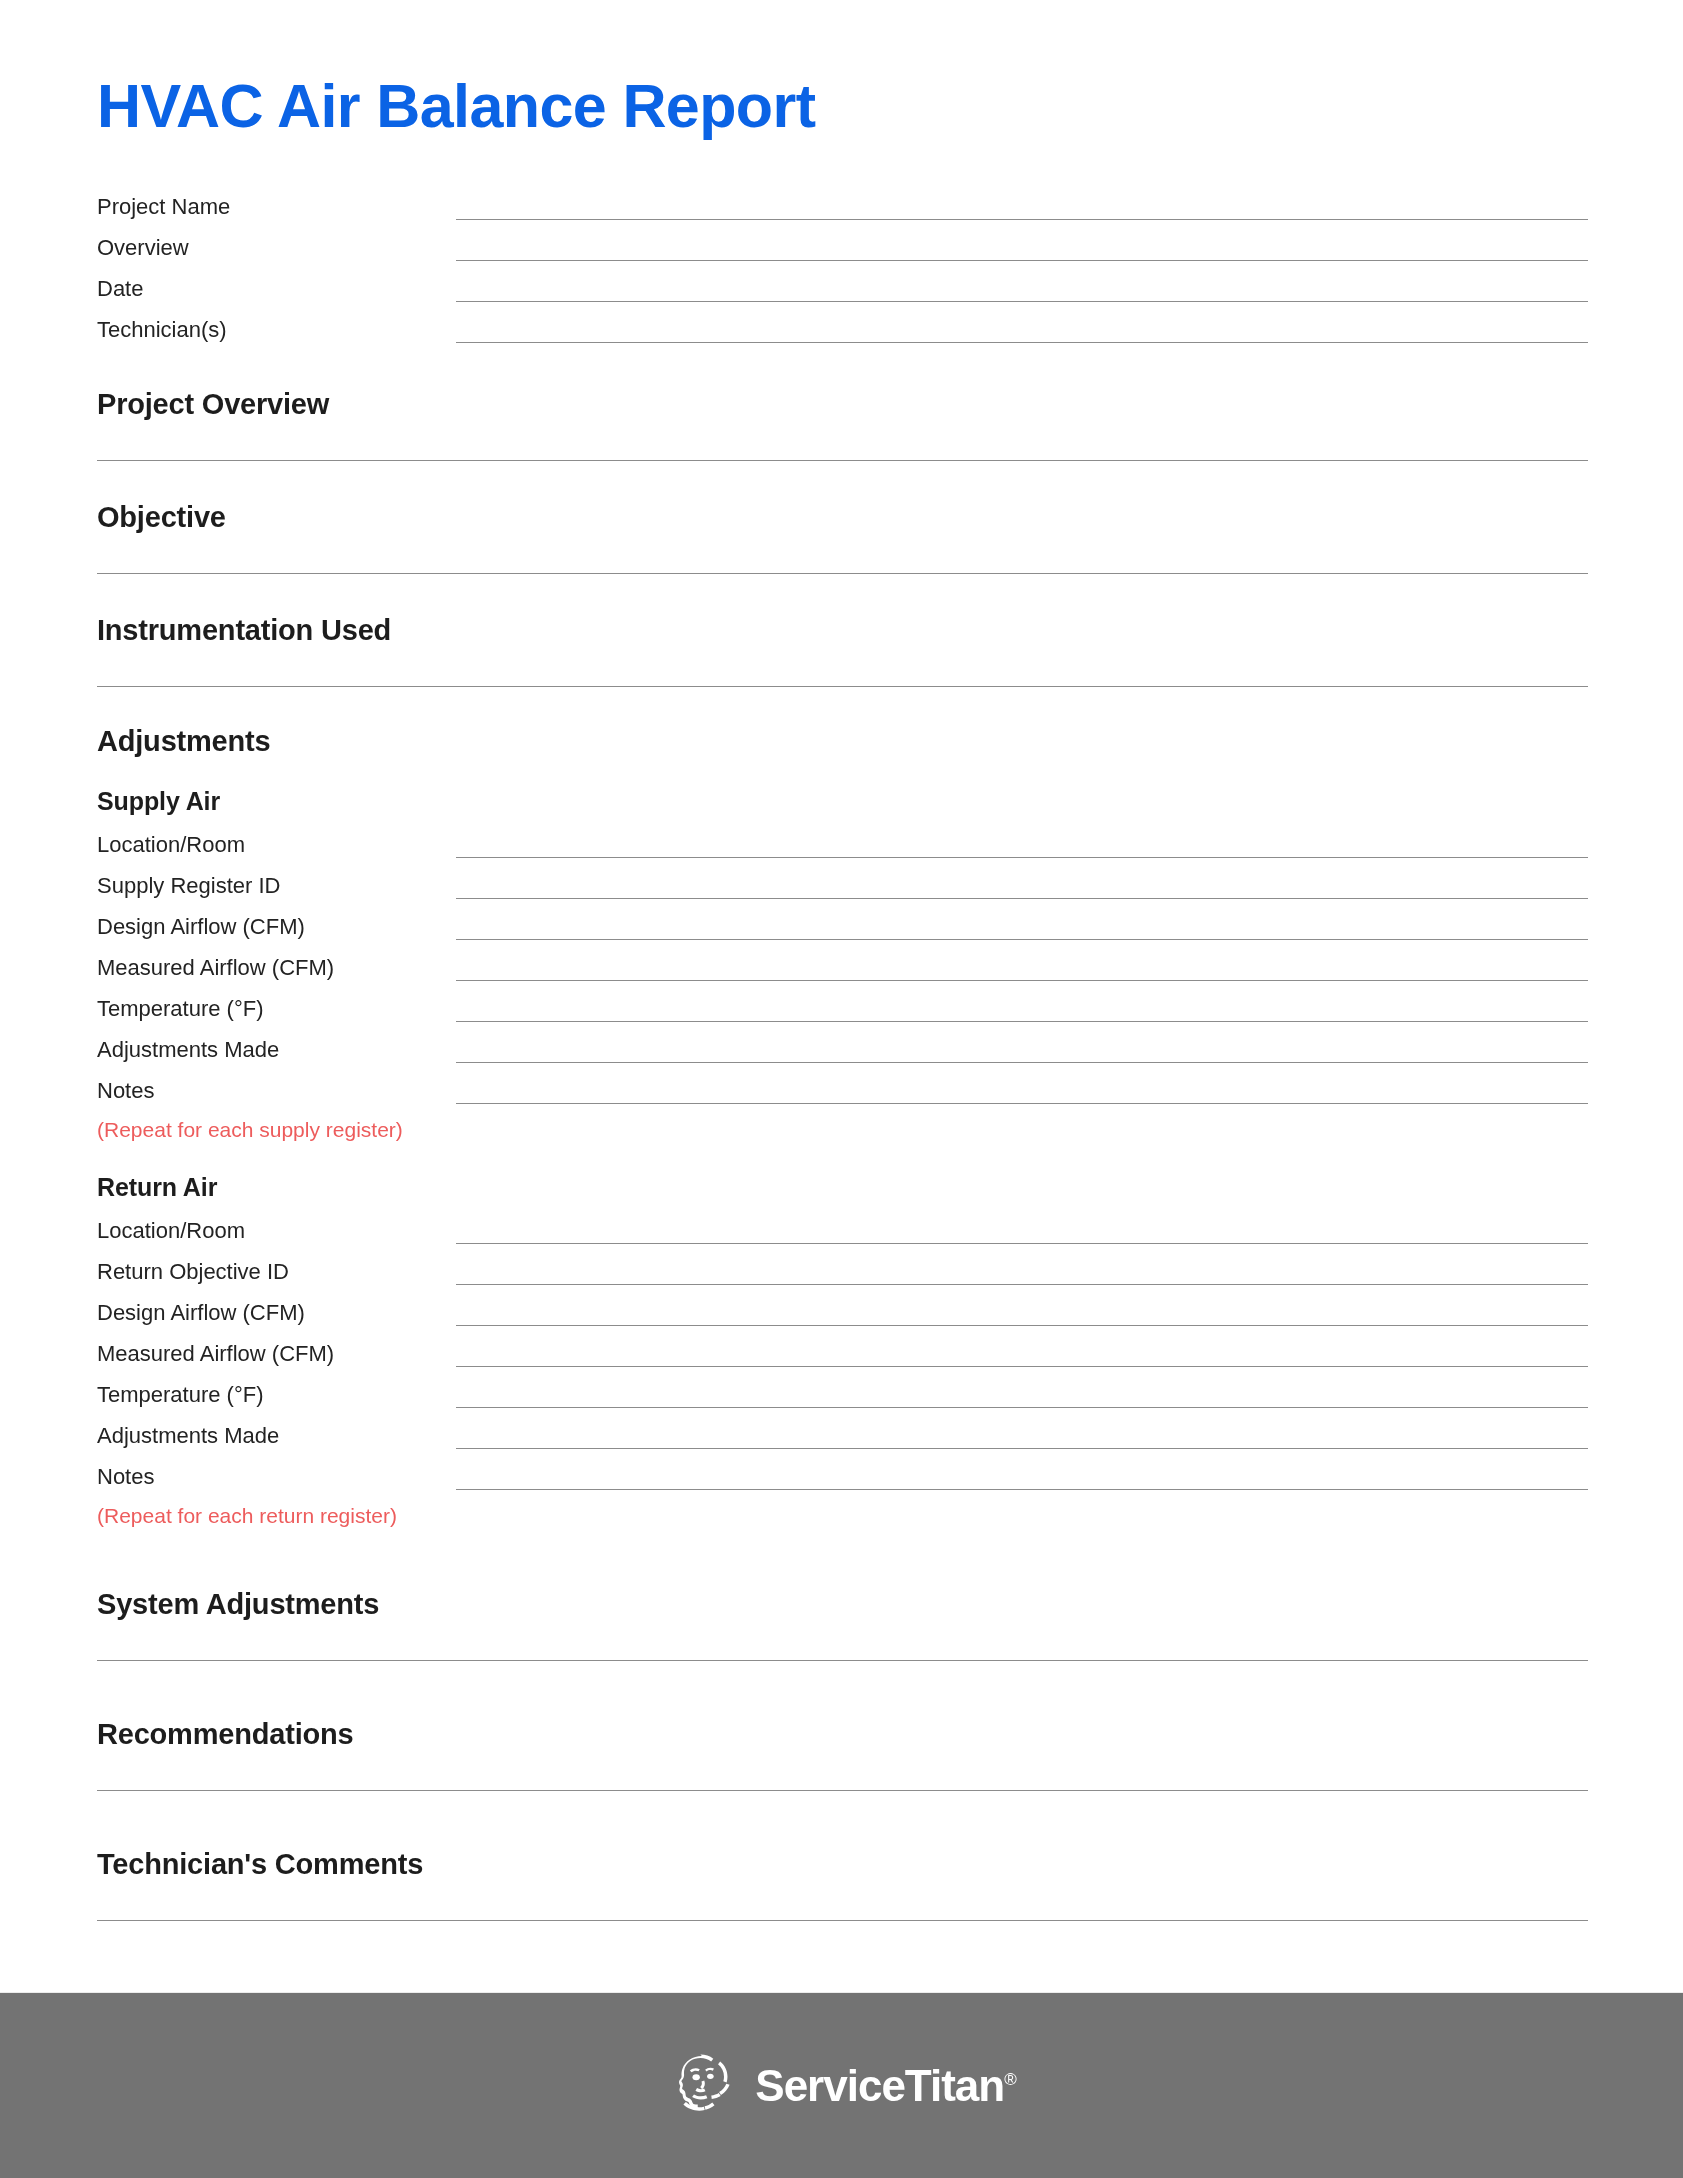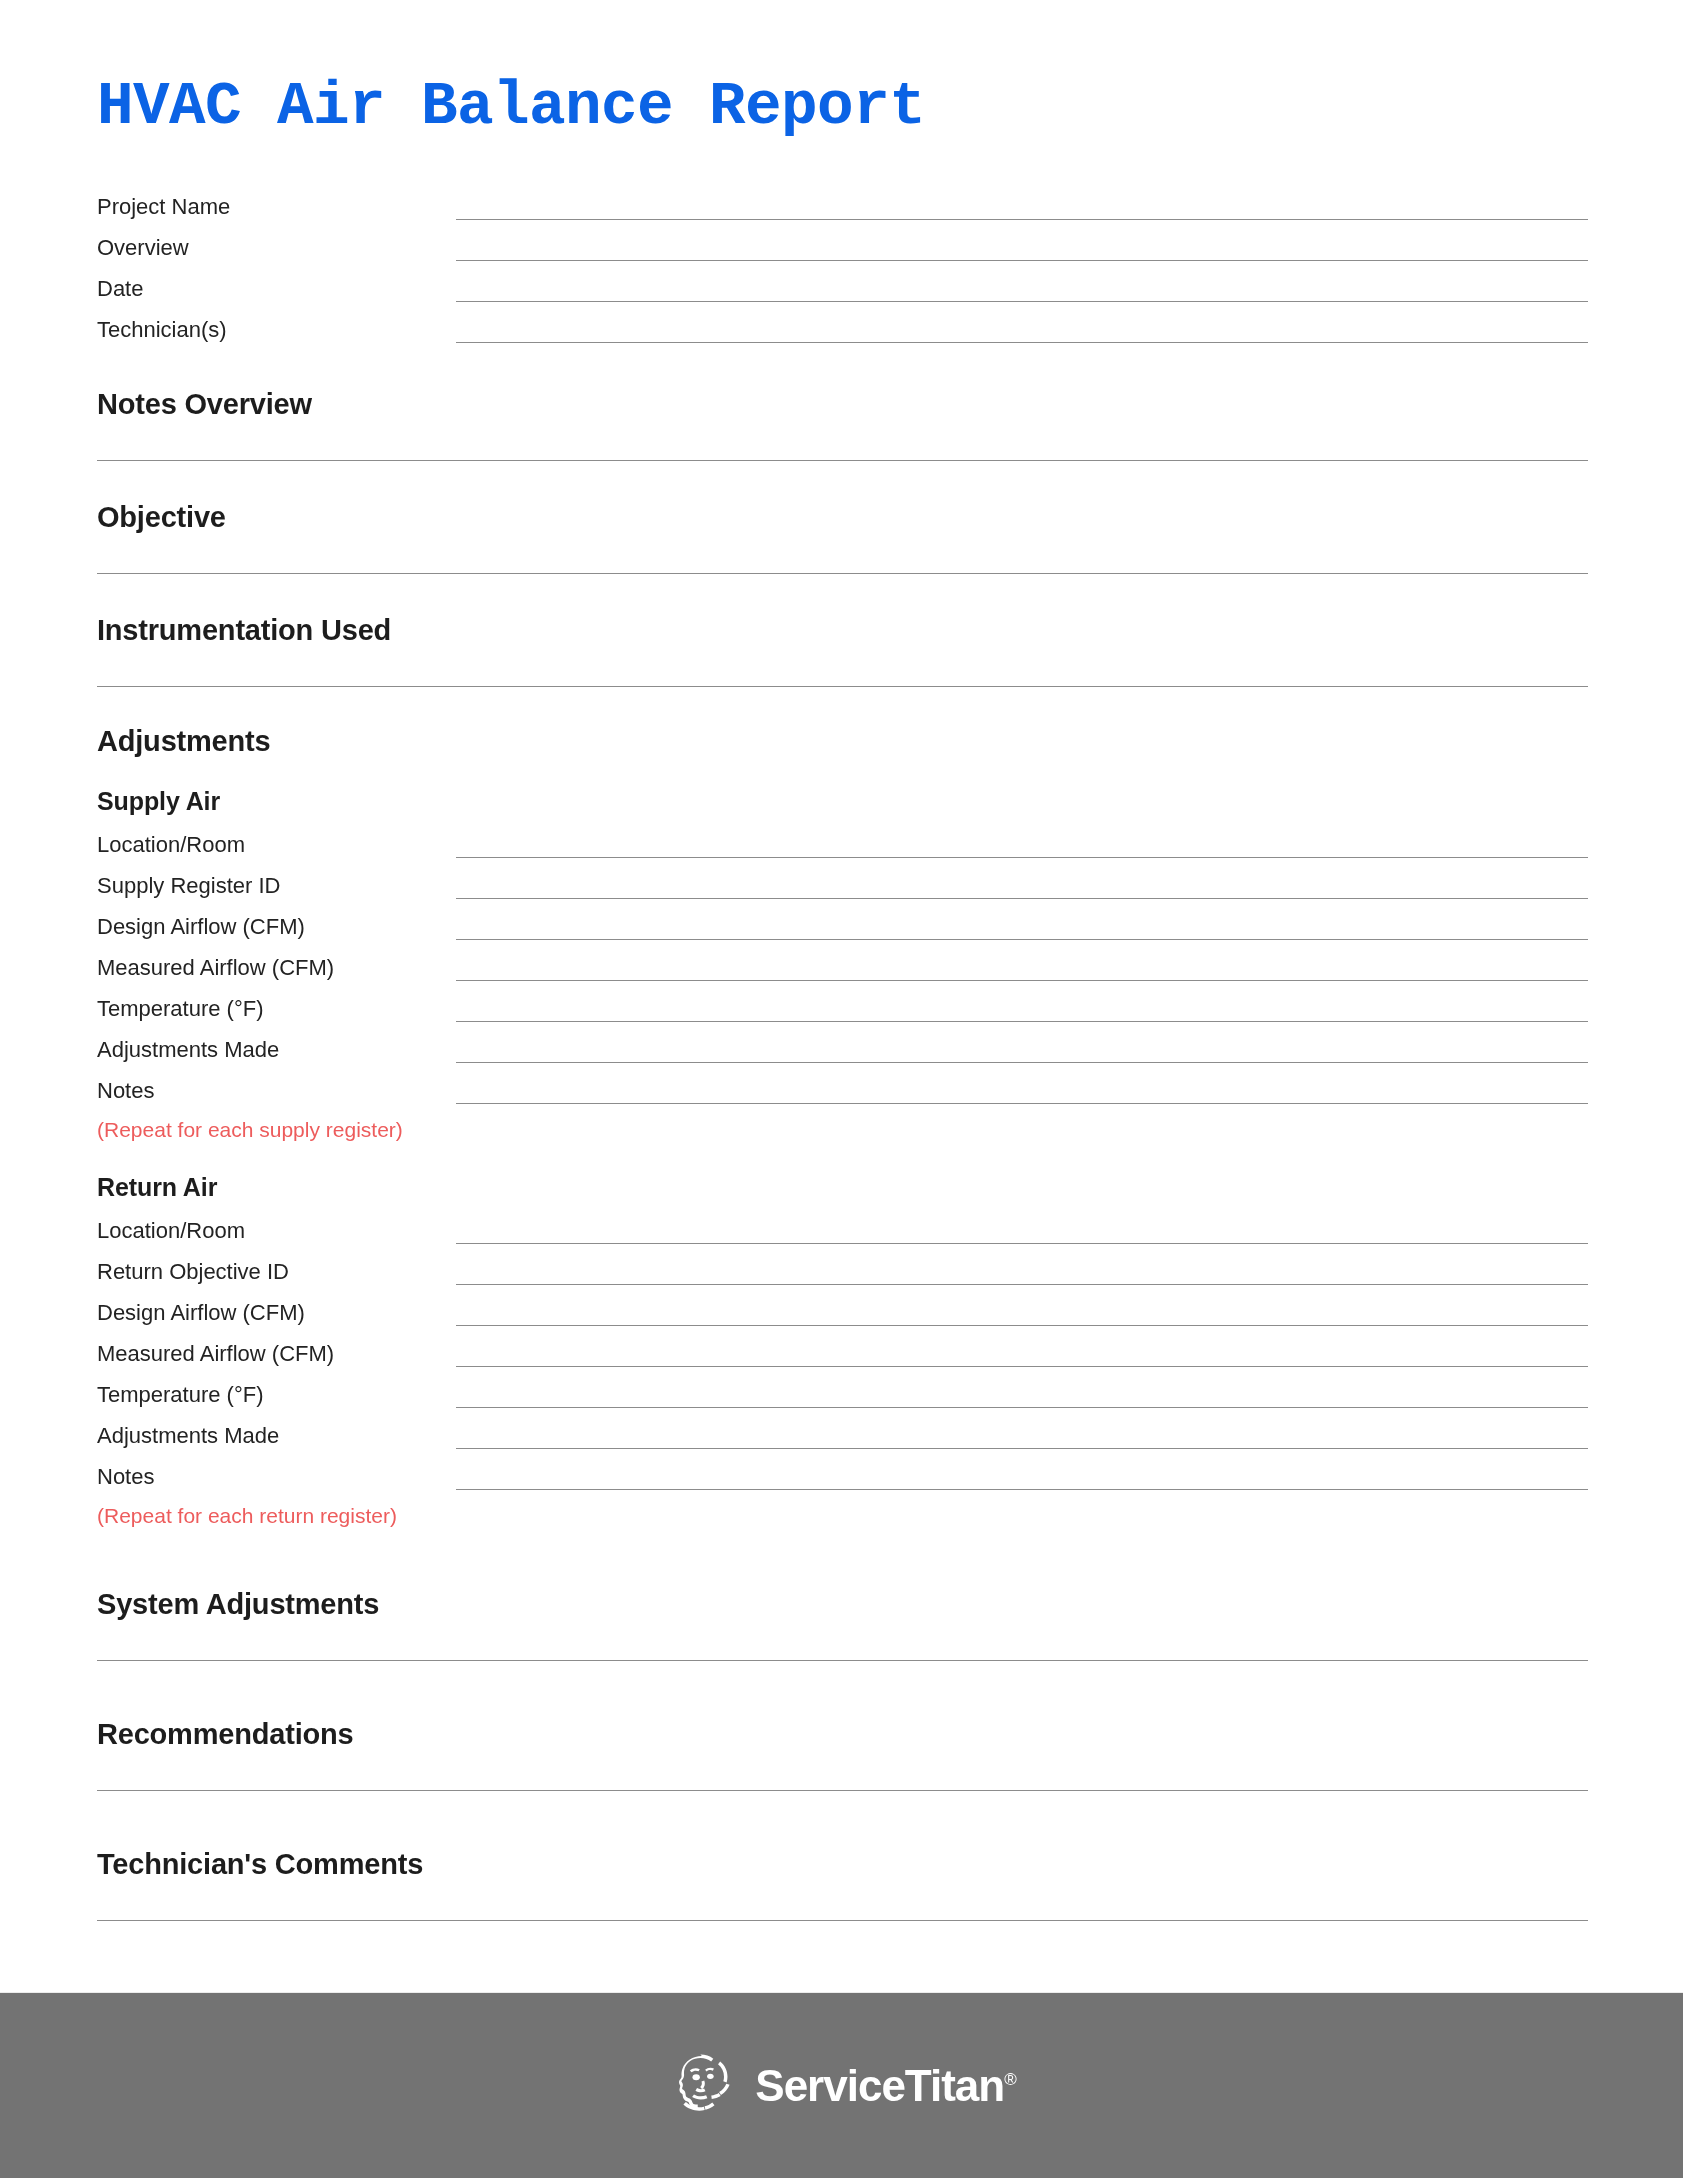--- a/index.html
+++ b/index.html
@@ -34,21 +34,21 @@
 
   
   .doc-title {
     margin: 0;
     padding-top: 74px;
     font-size: 61px;
     line-height: 1.08;
     font-weight: 700;
     letter-spacing: -0.6px;
     color: #0B63E5;
-    font-family: Liberation Mono, monospace;
+    font-family: Liberation Sans, sans-serif;
   }
 
   
   .field-block {
     margin-top: 44px;
   }
   .field-row {
     display: flex;
     align-items: flex-end;
     height: 41px;
@@ -211,21 +211,21 @@
         </div>
 
         <div class="field-row">
           <div class="field-label">Technician(s)</div>
           <div class="field-line"></div>
         </div>
 
       </div>
 
       <div class="section">
-        <div class="section-title">Notes Overview</div>
+        <div class="section-title">Project Overview</div>
         <div class="section-rule"></div>
       </div>
 
       <div class="section">
         <div class="section-title">Objective</div>
         <div class="section-rule"></div>
       </div>
 
       <div class="section">
         <div class="section-title">Instrumentation Used</div>

